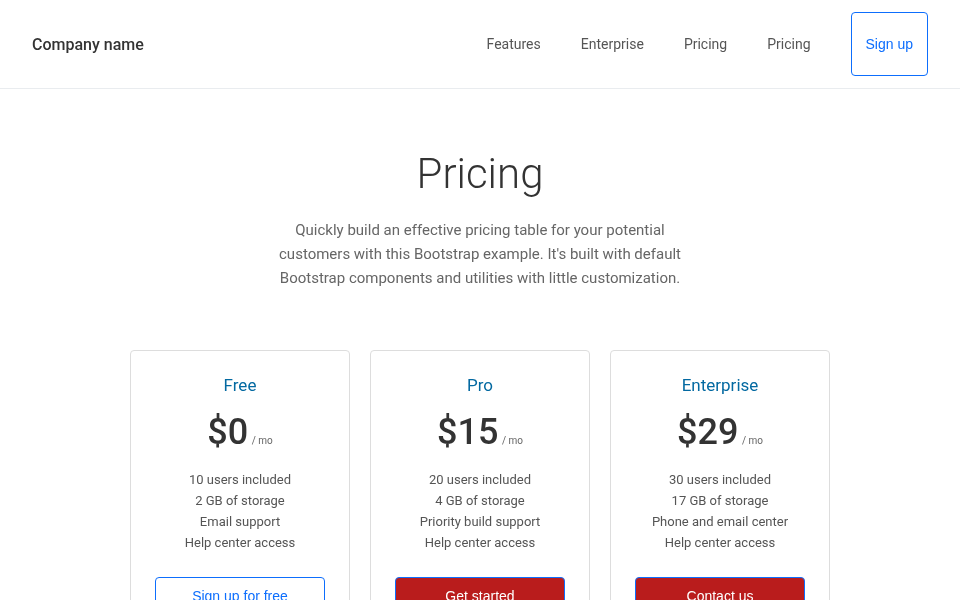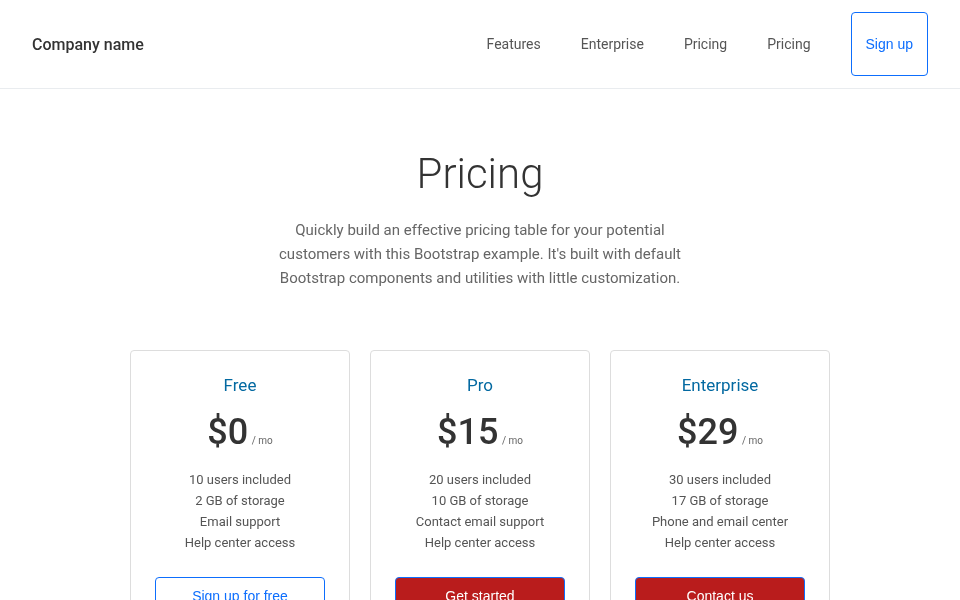--- a/index.html
+++ b/index.html
@@ -89,22 +89,22 @@
   </div>
 
   <div class="pricing-card">
     <h3>Pro</h3>
     <div class="price">
       <span class="amount">$15</span>
       <span class="per">/ mo</span>
     </div>
     <ul class="features-list">
       <li>20 users included</li>
-      <li>10 GB of storage</li>
-      <li>Contact email support</li>
+      <li>4 GB of storage</li>
+      <li>Priority build support</li>
       <li>Help center access</li>
     </ul>
     <button class="btn-primary-full">Get started</button>
   </div>
 
   <div class="pricing-card">
     <h3>Enterprise</h3>
     <div class="price">
       <span class="amount">$29</span>
       <span class="per">/ mo</span>

